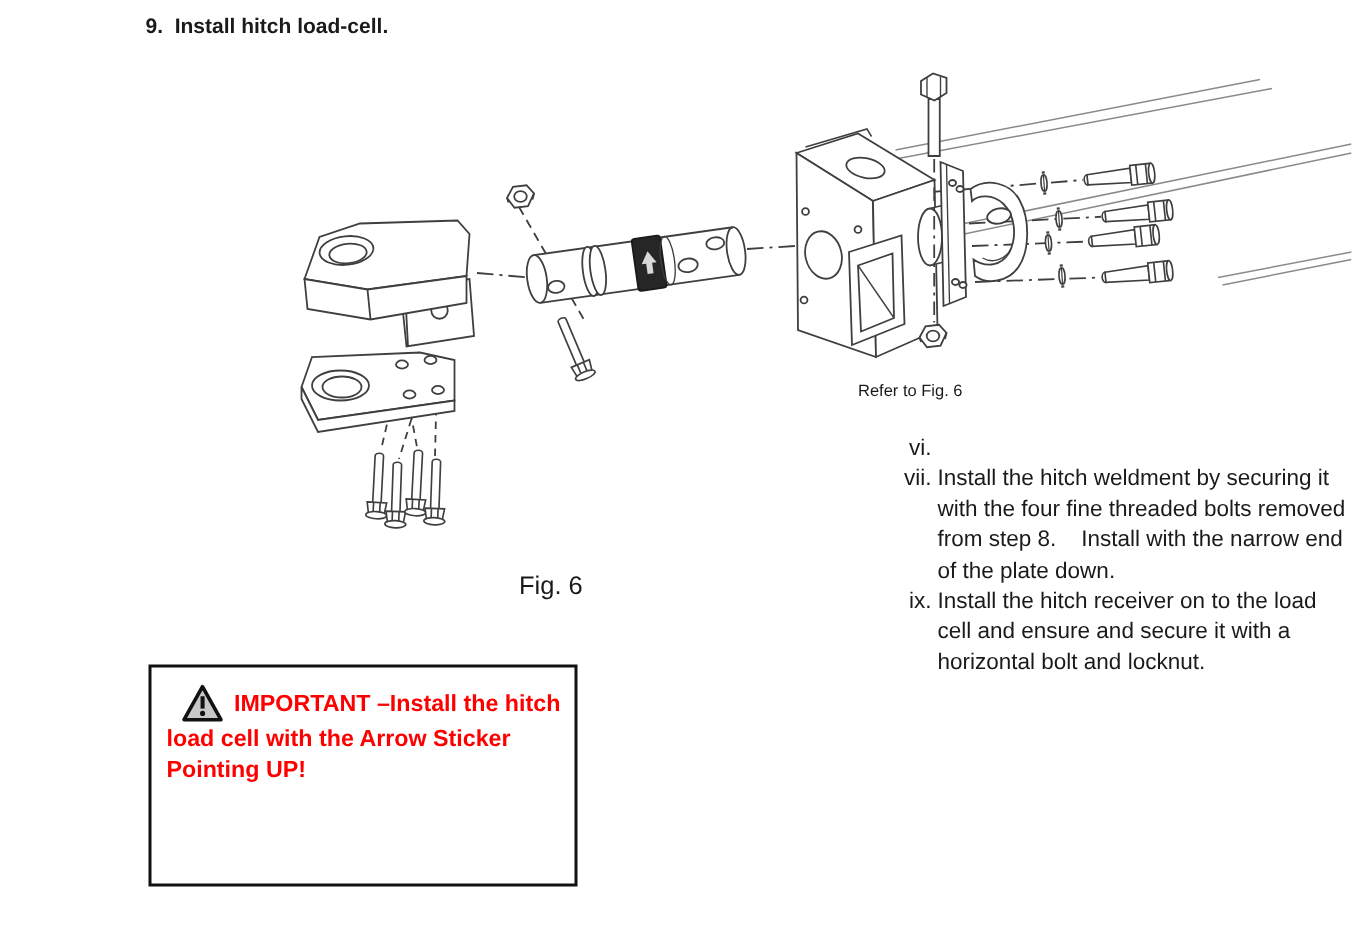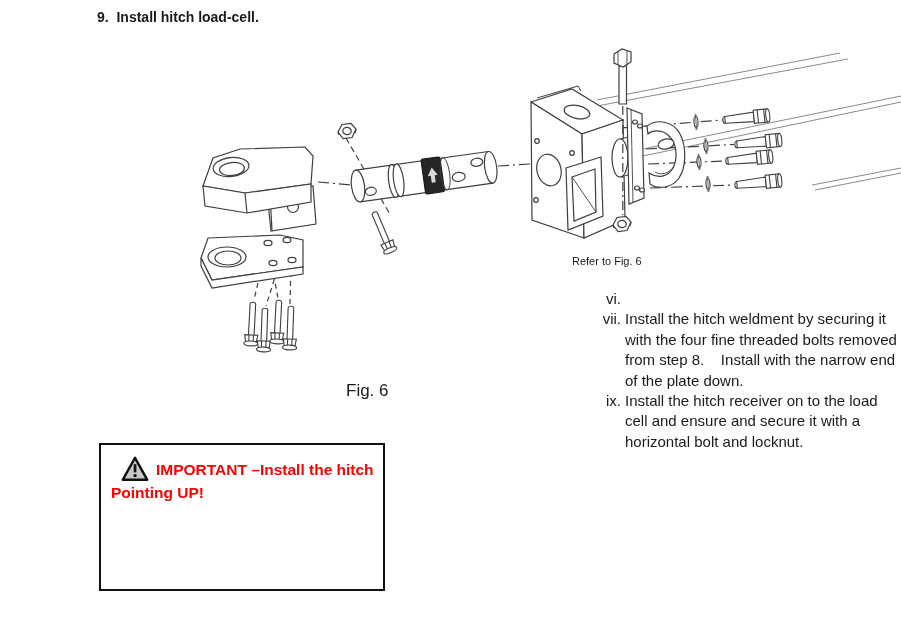--- a/index.html
+++ b/index.html
@@ -192,20 +192,21 @@
   <div class="warn-line warn-line-first">
     <span class="warn-icon">
       <svg width="28" height="26" viewBox="0 0 28 26">
         <path d="M14 1.8 L26.3 23.8 H1.7 Z" fill="#c8c8c8" stroke="#111" stroke-width="2.4" stroke-linejoin="round"></path>
         <rect x="12.7" y="8.2" width="2.7" height="8.2" fill="#111"></rect>
         <circle cx="14.05" cy="19.6" r="1.7" fill="#111"></circle>
       </svg>
     </span>
     <span>IMPORTANT –Install the hitch</span>
   </div>
+  <div class="warn-line">load cell with the Arrow Sticker</div>
   <div class="warn-line">Pointing UP!</div>
 </div>
 
 <div class="abs instructions">
   <div class="instr-item">
     <div class="instr-marker">vi.</div>
   </div>
   <div class="instr-item">
     <div class="instr-marker">vii.</div>
     <div class="instr-text">Install the hitch weldment by securing it with the four fine threaded bolts removed from step 8.    Install with the narrow end of the plate down.</div>

